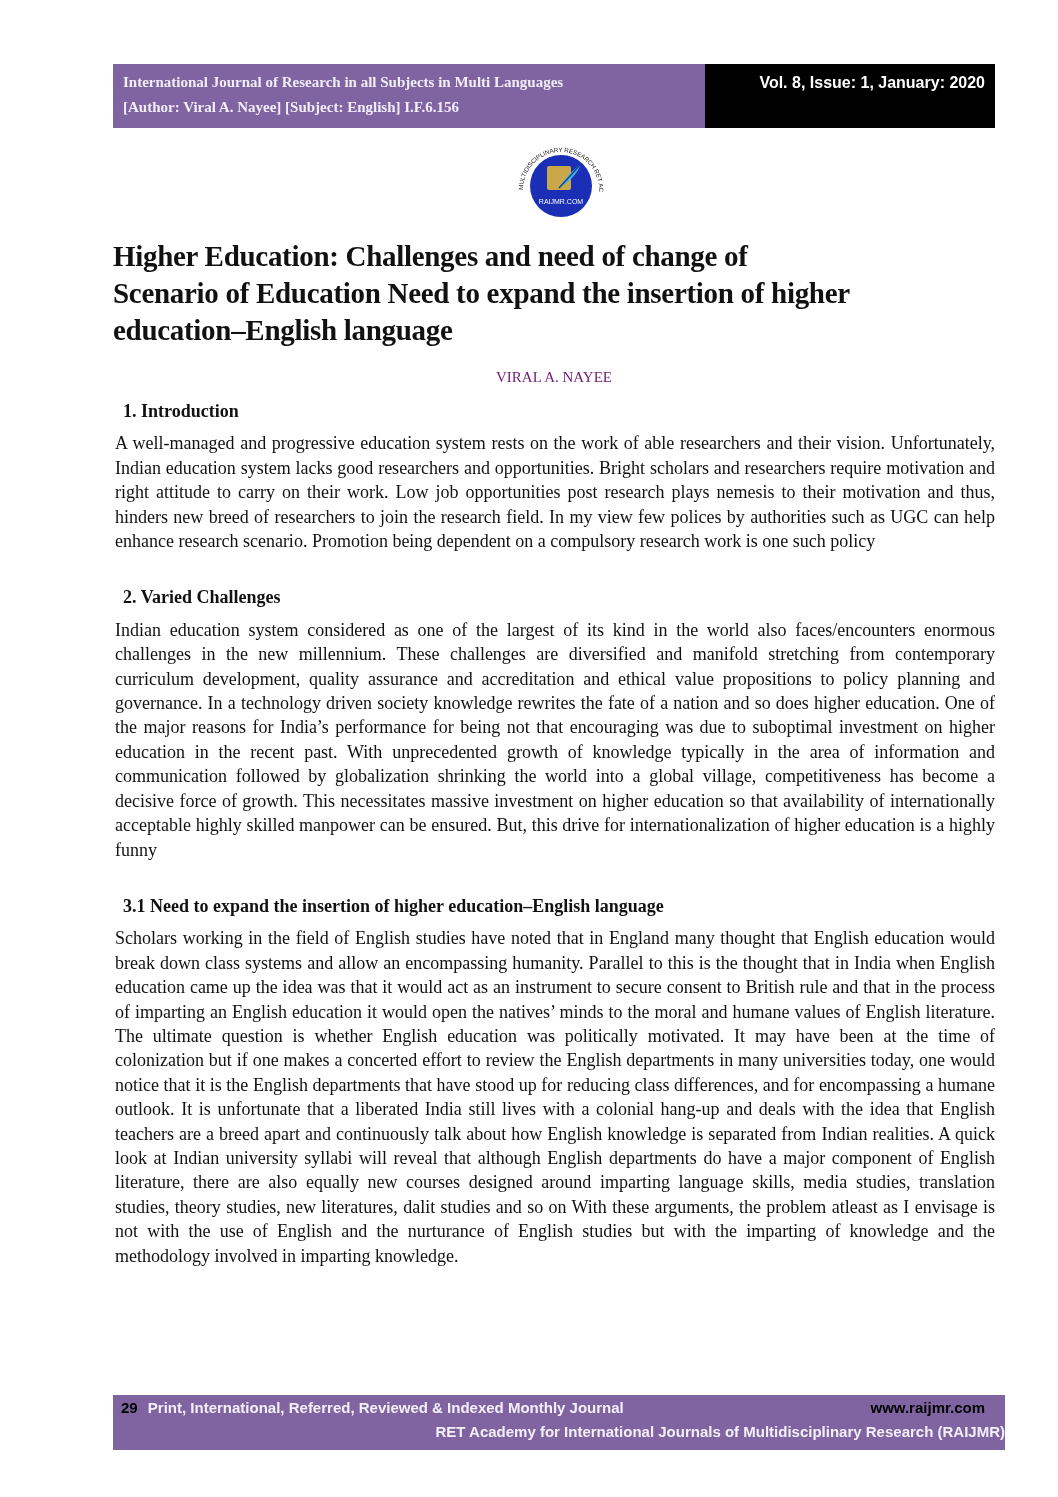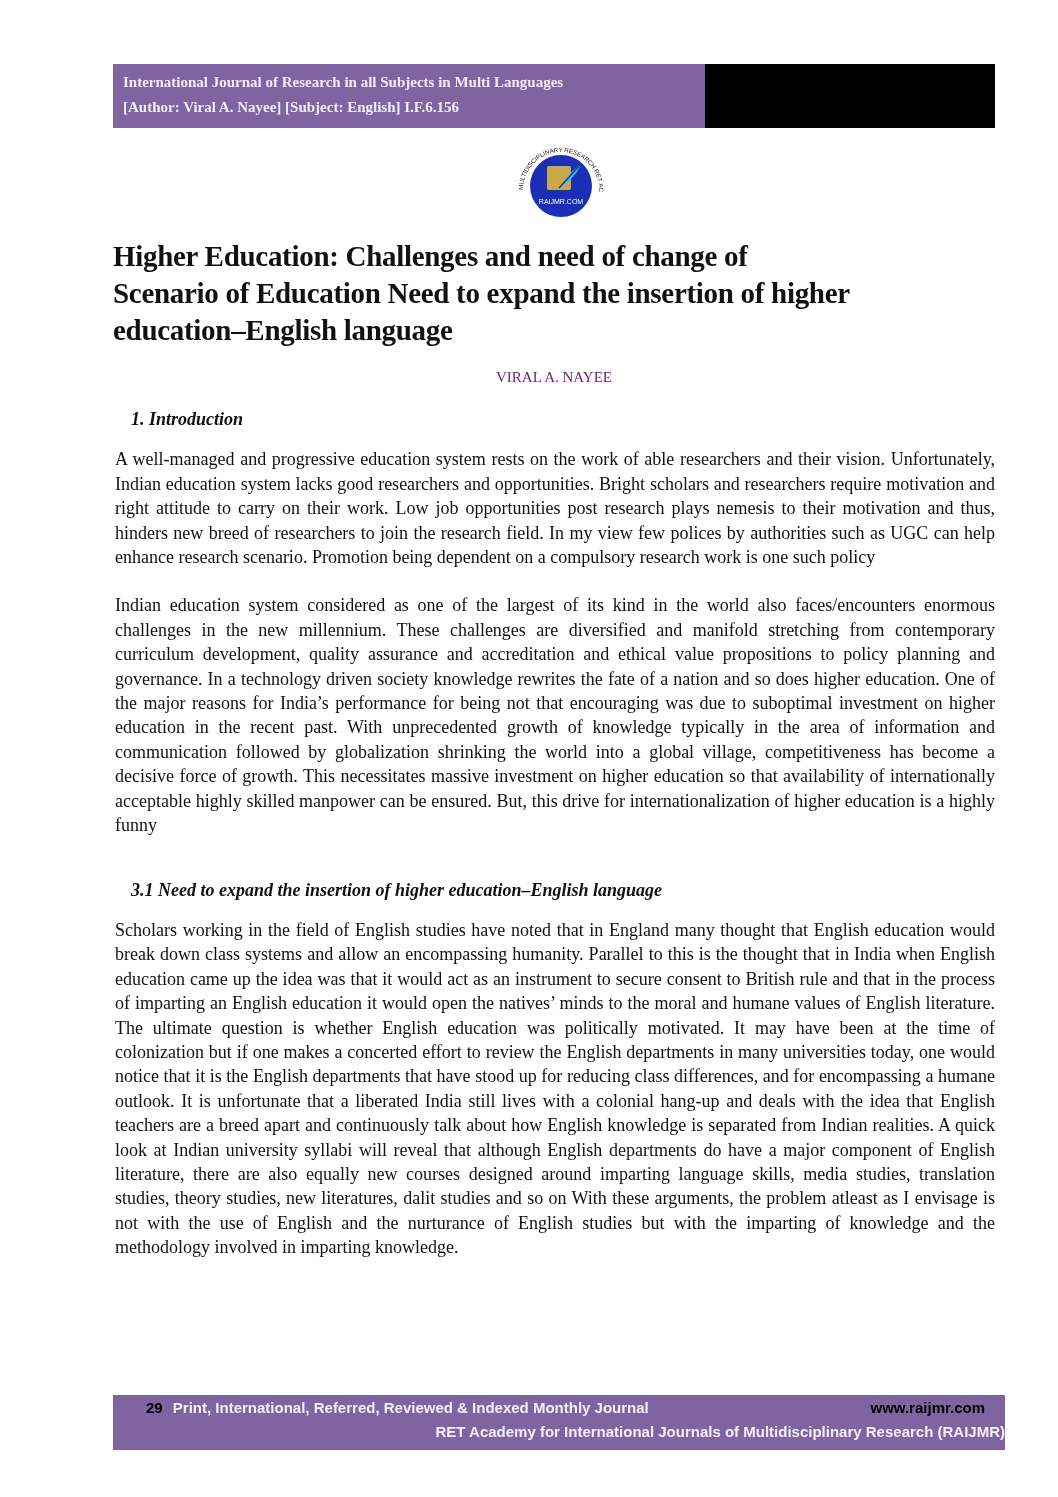--- a/index.html
+++ b/index.html
@@ -4,38 +4,39 @@
 <style>
   html, body { margin:0; padding:0; background:#ffffff; }
   body { width:1058px; height:1497px; position:relative; overflow:hidden; }
   .header { position:absolute; left:113px; top:64px; width:882px; height:64px; display:flex; }
   .header-left { background:#8064a2; width:592px; height:64px; box-sizing:border-box; padding:6px 0 0 10px; color:#f2eef8; font-family:Liberation Serif, serif; font-size:15px; font-weight:bold; line-height:25px; }
   .header-right { background:#000; flex:1; height:64px; box-sizing:border-box; padding:6px 10px 0 0; color:#fff; text-align:right; font-family:"Liberation Sans", sans-serif; font-size:16px; font-weight:bold; line-height:25px; }
   .logo { position:absolute; left:507px; top:140px; width:108px; height:88px; }
   .title { position:absolute; left:113px; top:238px; width:882px; font-family:"Liberation Serif", serif; font-weight:bold; font-size:29px; line-height:37px; color:#111; letter-spacing:-0.3px; }
   .author { position:absolute; left:113px; top:369px; width:882px; text-align:center; font-family:"Liberation Serif", serif; font-size:15px; color:#701a75; }
   .body { position:absolute; left:115px; top:391px; width:880px; font-family:"Liberation Serif", serif; font-size:18px; line-height:24.4px; color:#111; }
-  .body h2 { font-size:18px; font-weight:bold; margin:16px; line-height:24.4px;font-style:italic; }
+  .body h2 { font-size:18px; font-weight:bold; margin:8px; line-height:24.4px; }
   .body p { margin:0; text-align:justify; }
   .gap { height:24px; }
   .footer { position:absolute; left:113px; top:1395px; width:892px; height:55px; background:#8064a2; font-family:"Liberation Sans", sans-serif; font-weight:bold; font-size:15px; }
-  .footer-line1 { position:absolute; left:8px; top:4px; right:20px; color:#f4f0fa;margin-left:25px; }
+  .footer-line1 { position:absolute; left:8px; top:4px; right:20px; color:#f4f0fa; }
   .page-num { color:#000; margin-right:6px; }
   .footer-url { position:absolute; right:0; top:0; color:#000; }
   .footer-line2 { position:absolute; left:0; right:0; top:28px; text-align:right; color:#f4f0fa; }
 </style>
 </head>
 <body>
 
 <div class="header">
   <div class="header-left">
     <div>International Journal of Research in all Subjects in Multi Languages</div>
     <div>[Author: Viral A. Nayee] [Subject: English] I.F.6.156</div>
   </div>
   <div class="header-right">
+    <div>Vol. 8, Issue: 1, January: 2020</div>
   </div>
 </div>
 
 <div class="logo">
   <svg width="108" height="88" viewBox="0 0 108 88">
     <defs>
       <path id="ringpath" d="M 16 50 A 38 38 0 1 1 92 50"></path>
     </defs>
     <circle cx="54" cy="46" r="41" fill="#ffffff"></circle>
     <circle cx="54" cy="46" r="31" fill="#1a2fb5"></circle>
@@ -59,20 +60,21 @@
 
 <div class="author">VIRAL A. NAYEE</div>
 
 <div class="body">
   <section>
     <h2>1. Introduction</h2>
     <p>A well-managed and progressive education system rests on the work of able researchers and their vision. Unfortunately, Indian education system lacks good researchers and opportunities. Bright scholars and researchers require motivation and right attitude to carry on their work. Low job opportunities post research plays nemesis to their motivation and thus, hinders new breed of researchers to join the research field. In my view few polices by authorities such as UGC can help enhance research scenario. Promotion being dependent on a compulsory research work is one such policy</p>
   </section>
   <div class="gap"></div>
   <section>
+    <h2>2. Varied Challenges</h2>
     <p>Indian education system considered as one of the largest of its kind in the world also faces/encounters enormous challenges in the new millennium. These challenges are diversified and manifold stretching from contemporary curriculum development, quality assurance and accreditation and ethical value propositions to policy planning and governance. In a technology driven society knowledge rewrites the fate of a nation and so does higher education. One of the major reasons for India’s performance for being not that encouraging was due to suboptimal investment on higher education in the recent past. With unprecedented growth of knowledge typically in the area of information and communication followed by globalization shrinking the world into a global village, competitiveness has become a decisive force of growth. This necessitates massive investment on higher education so that availability of internationally acceptable highly skilled manpower can be ensured. But, this drive for internationalization of higher education is a highly funny</p>
   </section>
   <div class="gap"></div>
   <section>
     <h2>3.1 Need to expand the insertion of higher education–English language</h2>
     <p>Scholars working in the field of English studies have noted that in England many thought that English education would break down class systems and allow an encompassing humanity. Parallel to this is the thought that in India when English education came up the idea was that it would act as an instrument to secure consent to British rule and that in the process of imparting an English education it would open the natives’ minds to the moral and humane values of English literature. The ultimate question is whether English education was politically motivated. It may have been at the time of colonization but if one makes a concerted effort to review the English departments in many universities today, one would notice that it is the English departments that have stood up for reducing class differences, and for encompassing a humane outlook. It is unfortunate that a liberated India still lives with a colonial hang-up and deals with the idea that English teachers are a breed apart and continuously talk about how English knowledge is separated from Indian realities. A quick look at Indian university syllabi will reveal that although English departments do have a major component of English literature, there are also equally new courses designed around imparting language skills, media studies, translation studies, theory studies, new literatures, dalit studies and so on With these arguments, the problem atleast as I envisage is not with the use of English and the nurturance of English studies but with the imparting of knowledge and the methodology involved in imparting knowledge.</p>
   </section>
 </div>
 
 <div class="footer">

